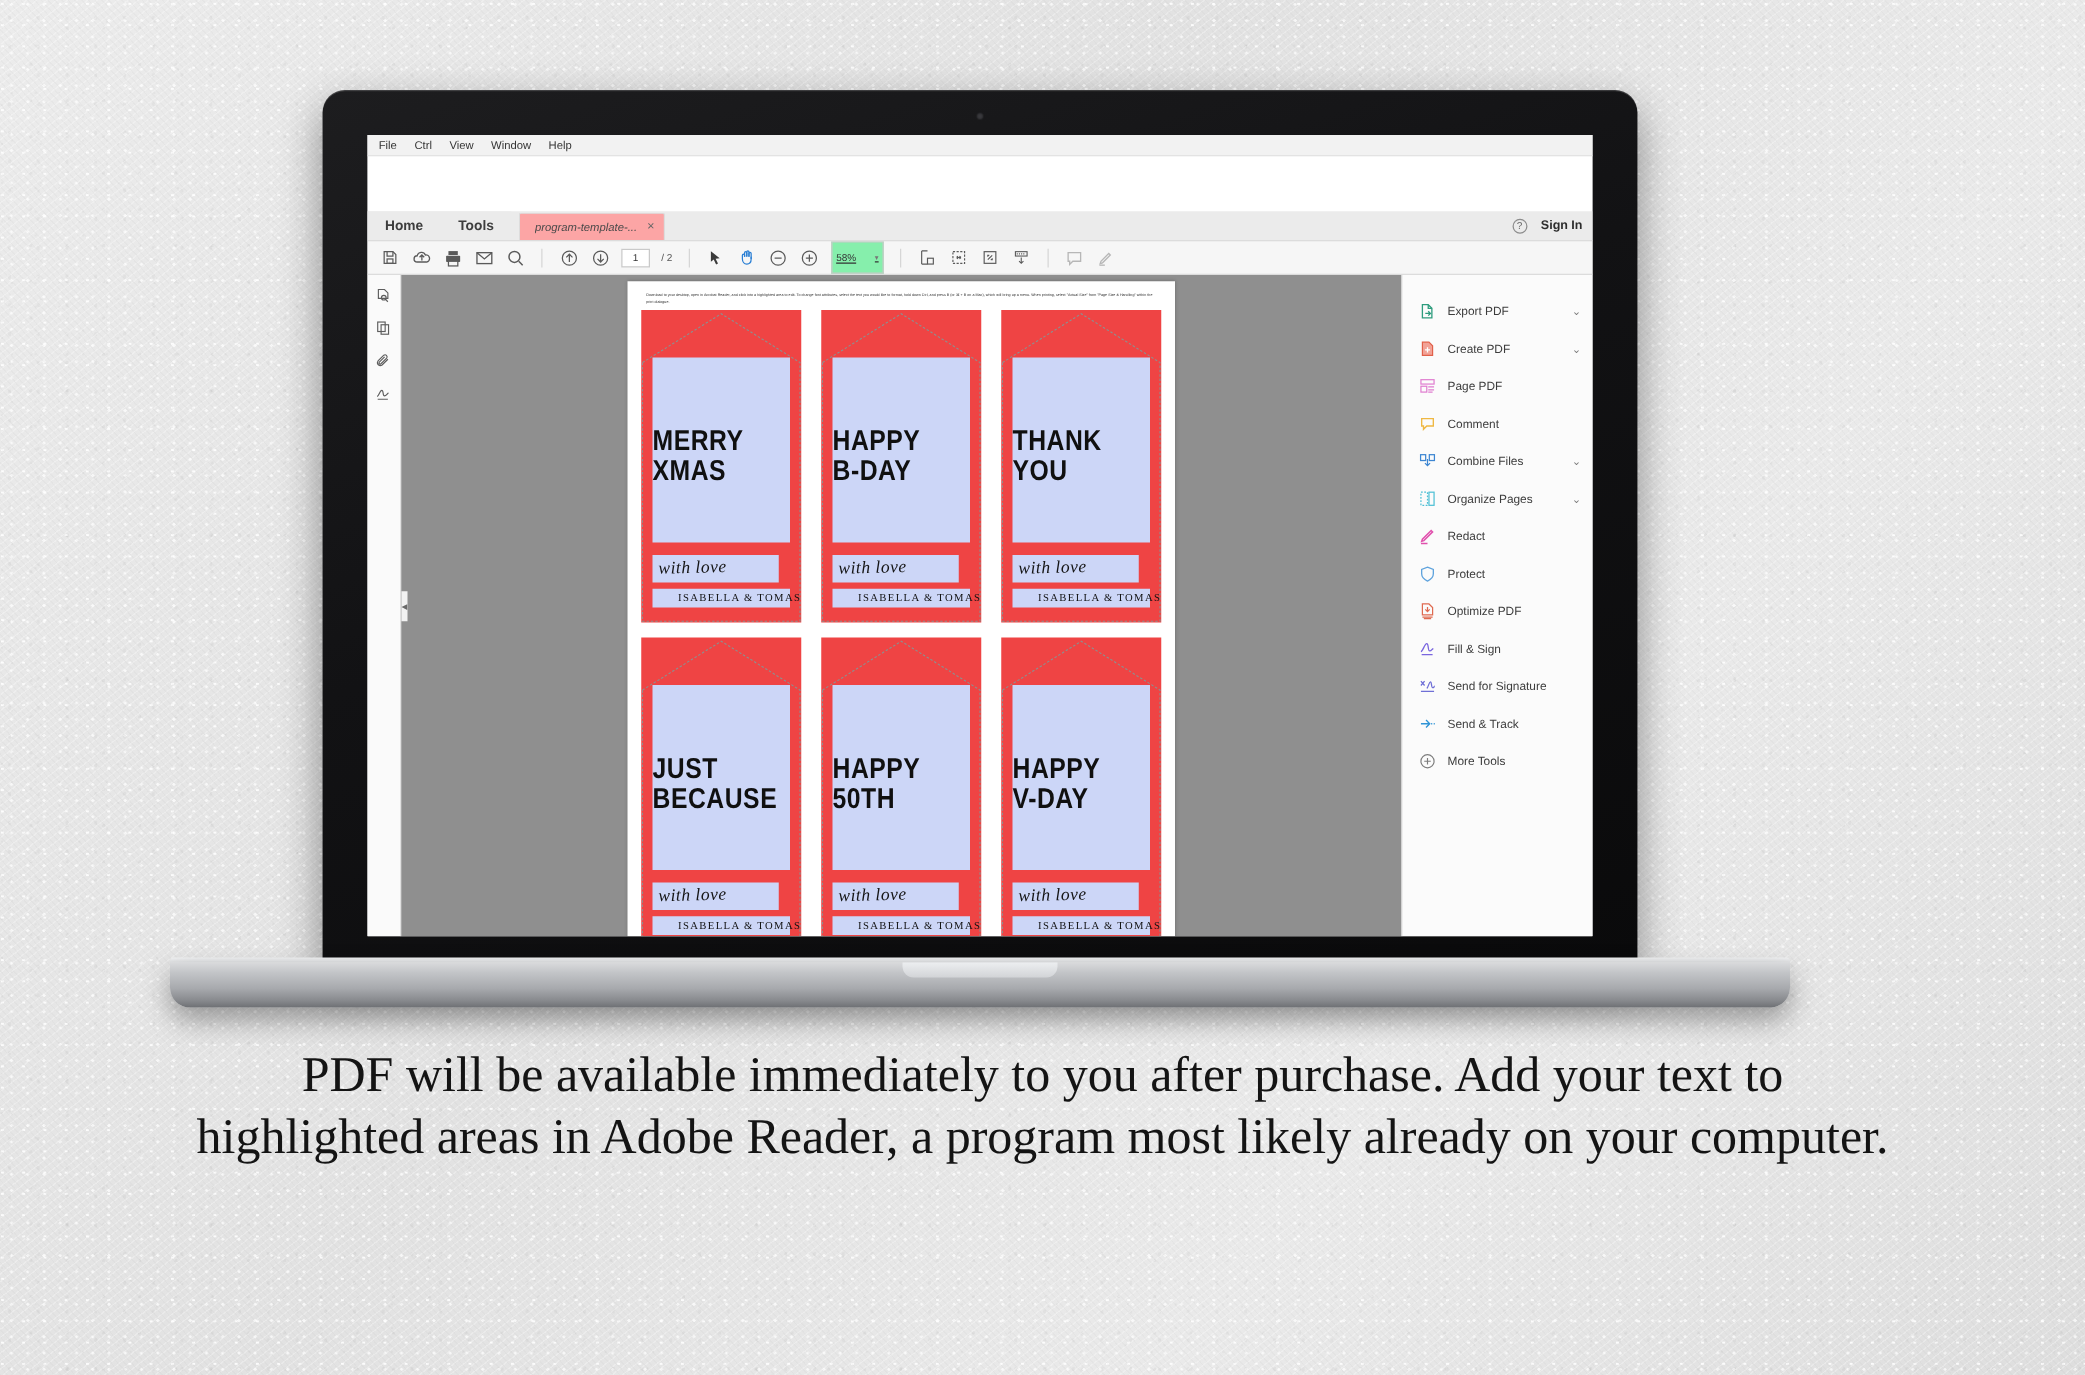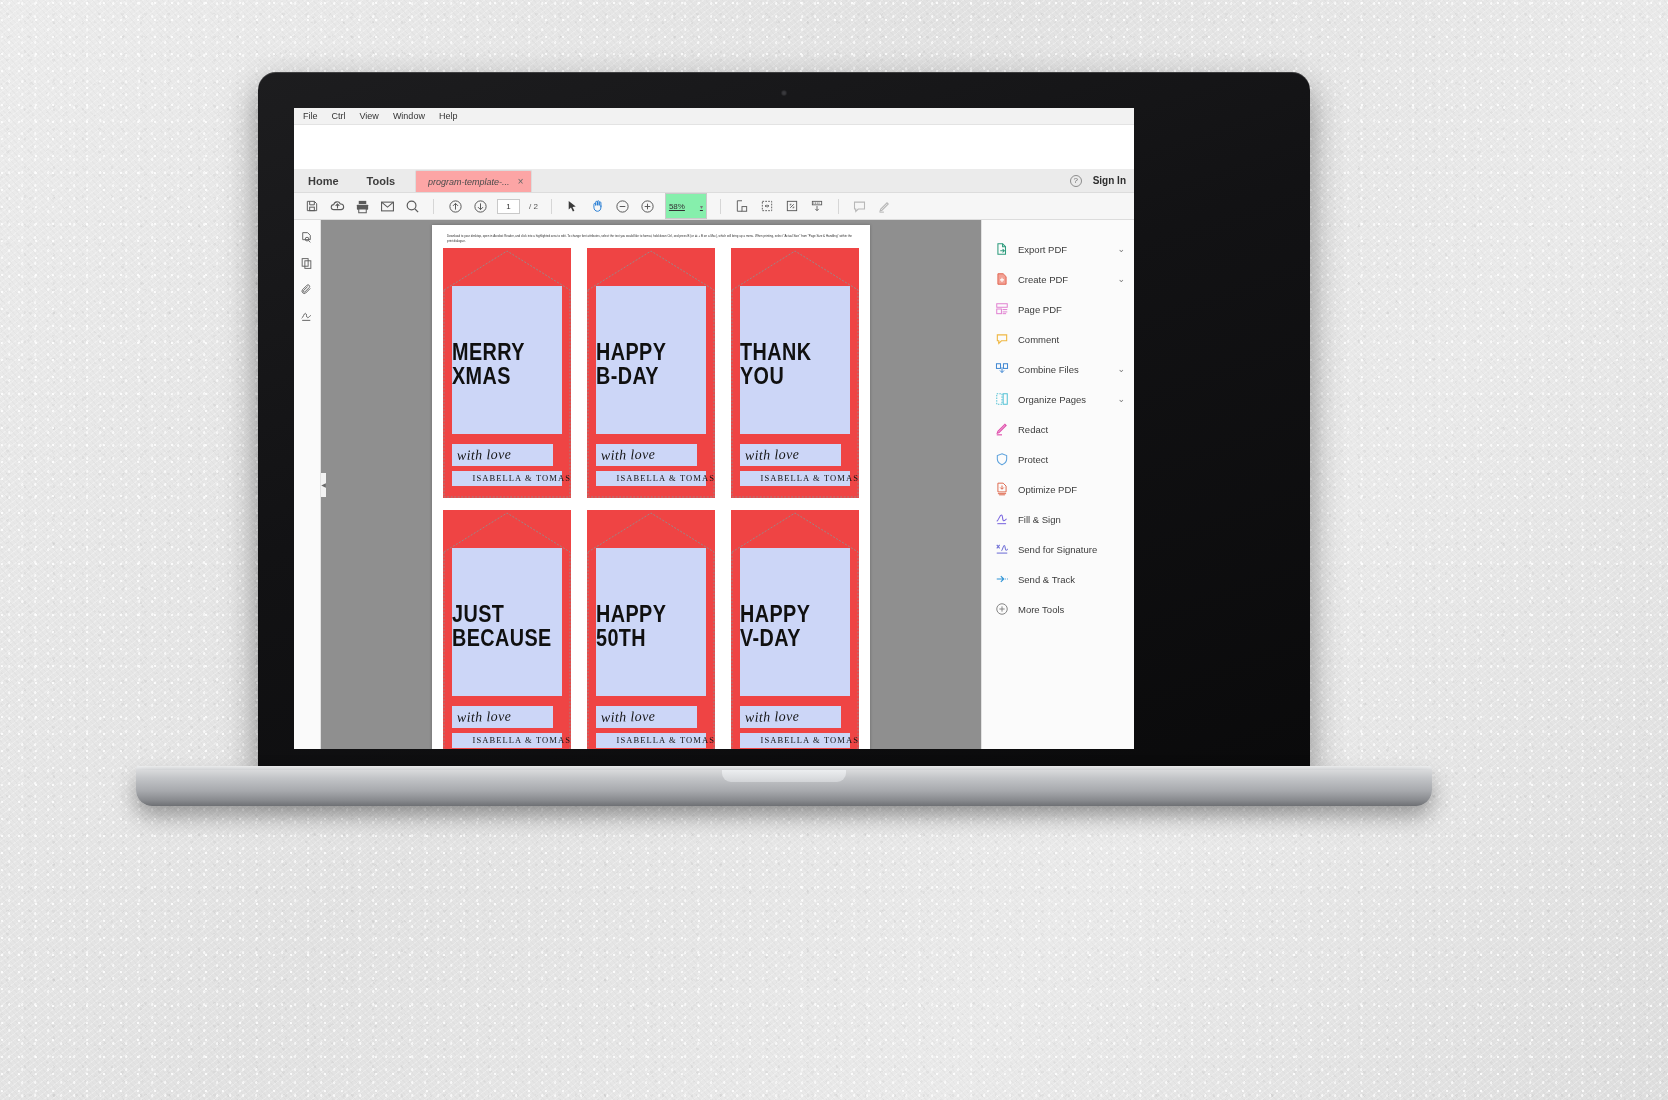--- a/index.html
+++ b/index.html
@@ -44,21 +44,21 @@
     background: linear-gradient(160deg,#1d1d1f 0%, #121214 45%, #0a0a0b 100%);
     border-radius: 18px 18px 6px 6px;
     box-shadow: 0 14px 34px rgba(0,0,0,.42), inset 0 1px 0 rgba(255,255,255,.16);
   }
   #lid-camera {
     position: absolute; left: 50%; top: 18px; margin-left: -3px;
     width: 6px; height: 6px; border-radius: 50%;
     background: #3a3a3e; box-shadow: inset 0 0 2px #000;
   }
   #screen {
-    position: absolute; left: 36px; top: 36px; width: 840px; height: 641px;
+    position: absolute; left: 36px; top: 36px; width: 980px; height: 641px;
     background: #ffffff; overflow: hidden;
   }
 
   
   #laptop-base {
     position: absolute; left: -122px; top: 698px; width: 1296px; height: 36px;
     background: linear-gradient(180deg,#d9dadc 0%, #c3c5c8 22%, #a7a9ad 58%, #87898d 85%, #6e7074 100%);
     border-radius: 0 0 16px 16px;
     box-shadow: 0 10px 22px rgba(0,0,0,.35);
   }
@@ -656,13 +656,15 @@
       </div>
     </div>
   </div>
 
   <div id="laptop-base-top"></div>
   <div id="laptop-base"></div>
   <div id="base-notch"></div>
 </div>
 
 <div id="caption">
+  <div class="cap-line l1">PDF will be available immediately to you after purchase.  Add your text to</div>
+  <div class="cap-line l2">highlighted areas in Adobe Reader, a program most likely already on your computer.</div>
 </div>
 
 </body></html>

